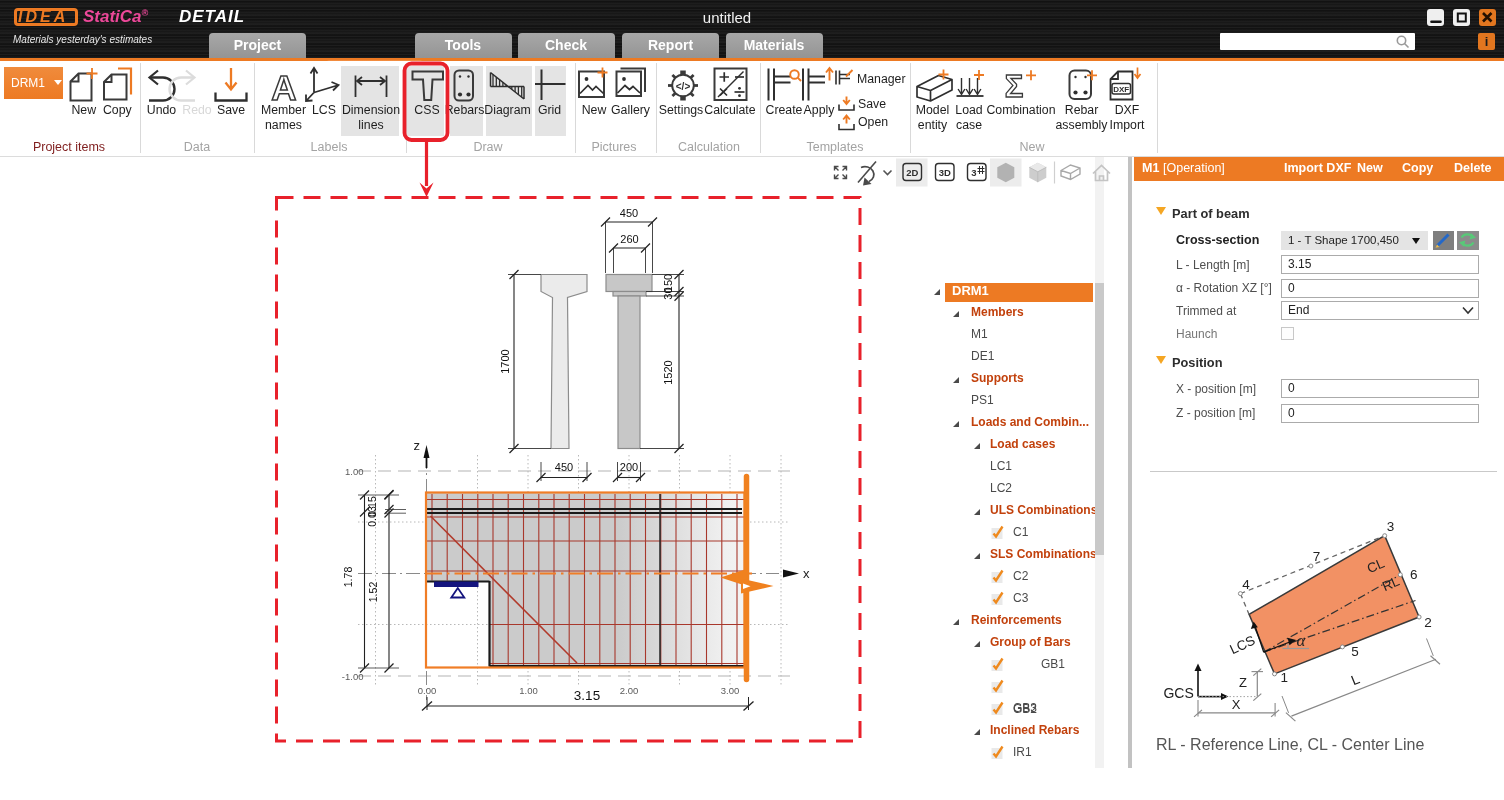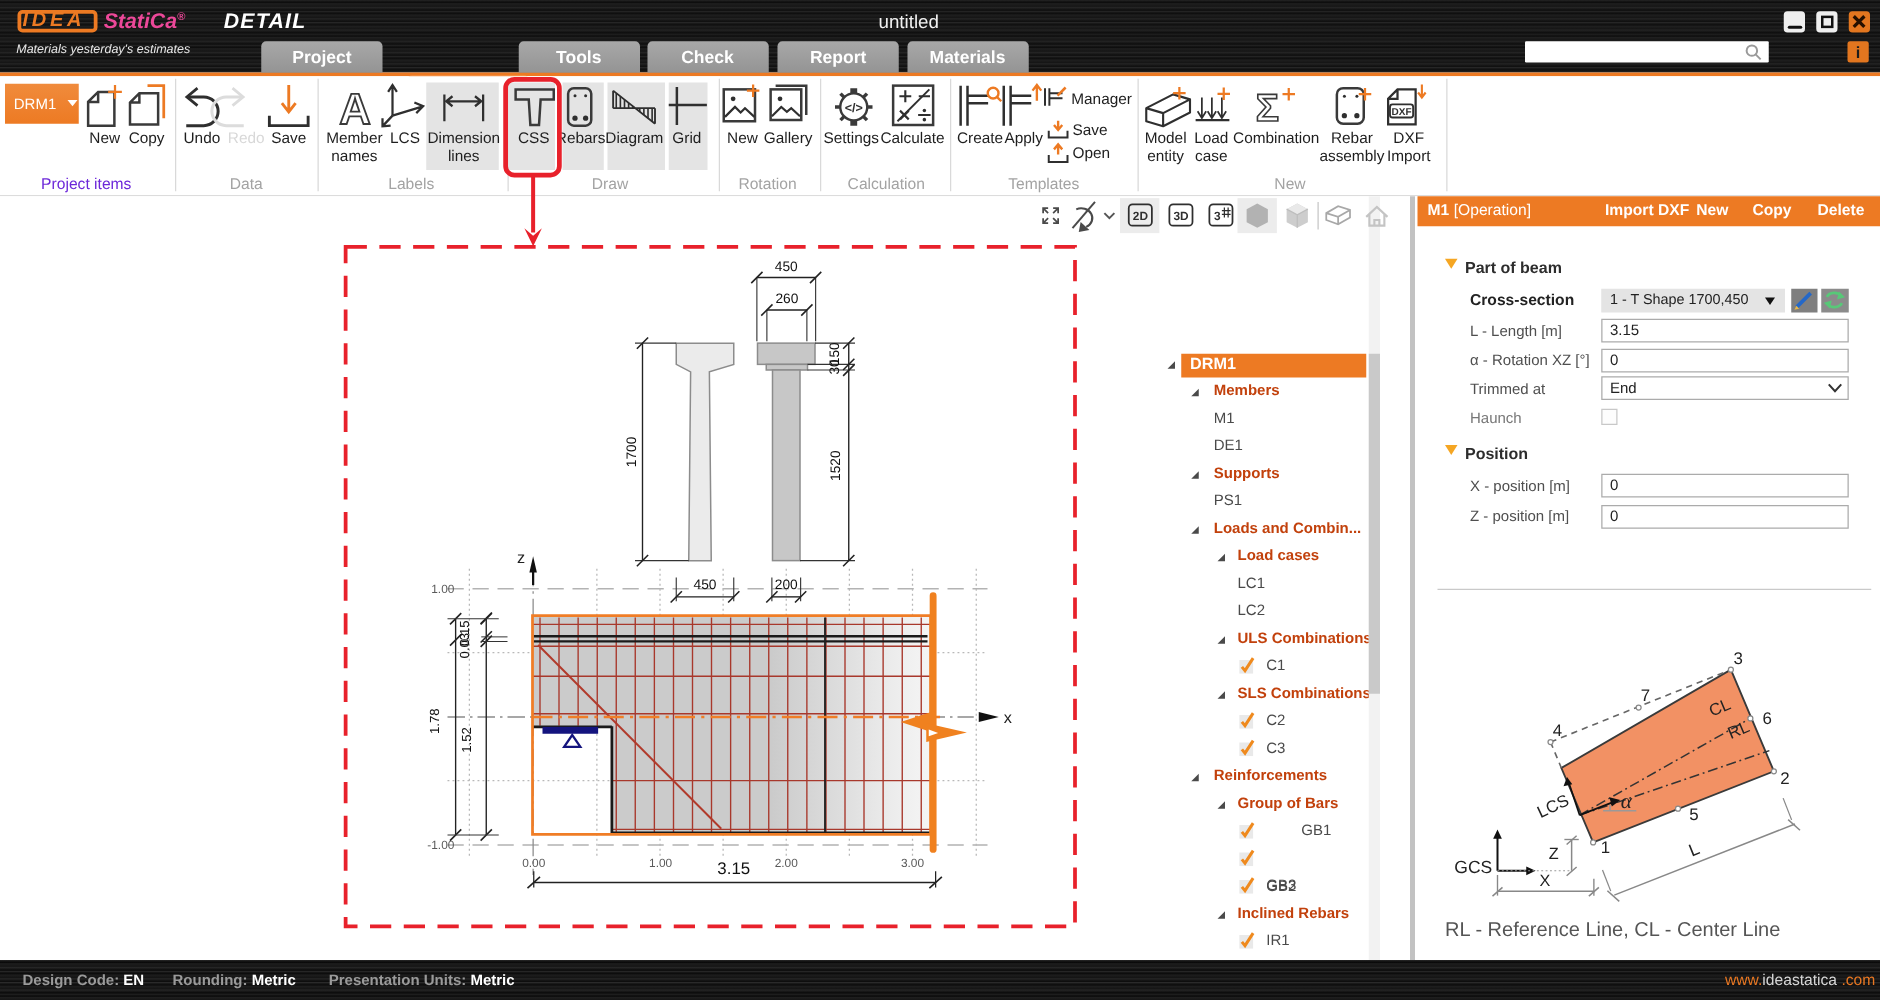--- a/index.html
+++ b/index.html
@@ -117,25 +117,25 @@
   <div class="togglebg" style="left:486px; width:45.5px;"></div>
   <div class="togglebg" style="left:534.5px; width:31.5px;"></div>
   <div class="rsep" style="left:139.5px;"></div>
   <div class="rsep" style="left:254px;"></div>
   <div class="rsep" style="left:406px;"></div>
   <div class="rsep" style="left:574.5px;"></div>
   <div class="rsep" style="left:655.5px;"></div>
   <div class="rsep" style="left:759.5px;"></div>
   <div class="rsep" style="left:909.5px;"></div>
   <div class="rsep" style="left:1157px;"></div>
-  <div class="glabel" style="left:19px; width:100px; color:#6d28d9;text-align:center;">Project items</div>
+  <div class="glabel" style="left:19px; width:100px; color:#7f1d1d;text-align:center;">Project items</div>
   <div class="glabel" style="left:147px; width:100px;">Data</div>
   <div class="glabel" style="left:279px; width:100px;">Labels</div>
   <div class="glabel" style="left:438px; width:100px;">Draw</div>
-  <div class="glabel" style="left:564px; width:100px;">Rotation</div>
+  <div class="glabel" style="left:564px; width:100px;">Pictures</div>
   <div class="glabel" style="left:659px; width:100px;">Calculation</div>
   <div class="glabel" style="left:785px; width:100px;">Templates</div>
   <div class="glabel" style="left:982px; width:100px;">New</div>
 </div>
 
 <div id="content"></div>
 
 <div id="drmrow"></div>
 <svg class="texp" style="left:933px; top:288px;" viewBox="0 0 8 8">
       <polygon points="7,1 7,7 1,7" fill="#4a4a4a"></polygon>
@@ -367,26 +367,20 @@
 <div style="position:absolute; left:1281px; top:326.5px; width:13px; height:13px; background:#fdfdfd; border:1px solid #c8c8c8;"></div>
 <div class="otri" style="left:1156px; top:355.5px;"></div>
 <div class="rsection" style="left:1172px; top:355px;">Position</div>
 <div class="rlabel" style="left:1176px; top:382px;">X - position [m]</div>
 <div class="rinput" style="top:379px;">0</div>
 <div class="rlabel" style="left:1176px; top:406px;">Z - position [m]</div>
 <div class="rinput" style="top:403.5px;">0</div>
 <div id="hr1"></div>
 <div id="footnote">RL - Reference Line, CL - Center Line</div>
 
-<div id="statusbar">
-  <span class="abs sgray" style="left:18px; top:9px;">Design Code: <span class="swhite">EN</span></span>
-  <span class="abs sgray" style="left:138px; top:9px;">Rounding: <span class="swhite">Metric</span></span>
-  <span class="abs sgray" style="left:263px; top:9px;">Presentation Units: <span class="swhite">Metric</span></span>
-  <span class="abs" style="left:1380px; top:9px; font-weight:normal; font-size:12.5px;"><span class="sorange">www.</span><span style="color:#d6d6d6;">ideastatica</span><span class="sorange">&nbsp;.com</span></span>
-</div>
 
 <svg id="overlay" viewBox="0 0 1504 800">
 <defs>
         <linearGradient id="gb" x1="426" x2="744.5" y1="0" y2="0" gradientUnits="userSpaceOnUse">
           <stop offset="0" stop-color="#cbcbcb"></stop>
           <stop offset="0.6" stop-color="#cbcbcb"></stop>
           <stop offset="0.78" stop-color="#dedede"></stop>
           <stop offset="0.93" stop-color="#efefef"></stop>
           <stop offset="1" stop-color="#f4f4f4"></stop>
         </linearGradient>

